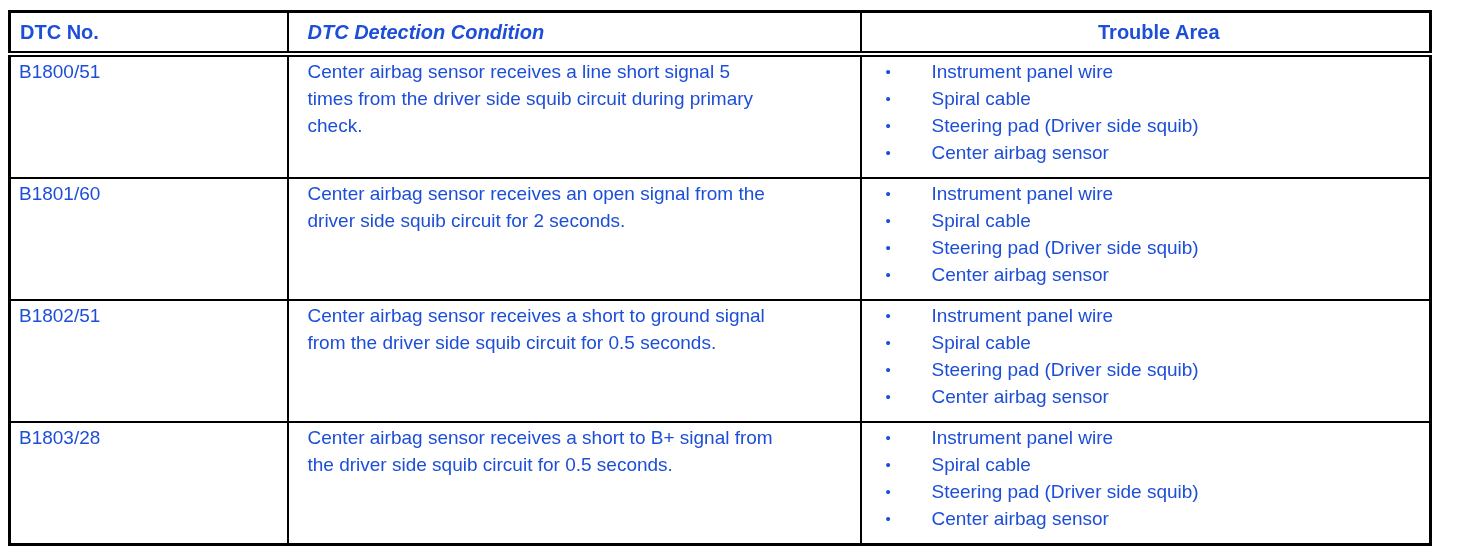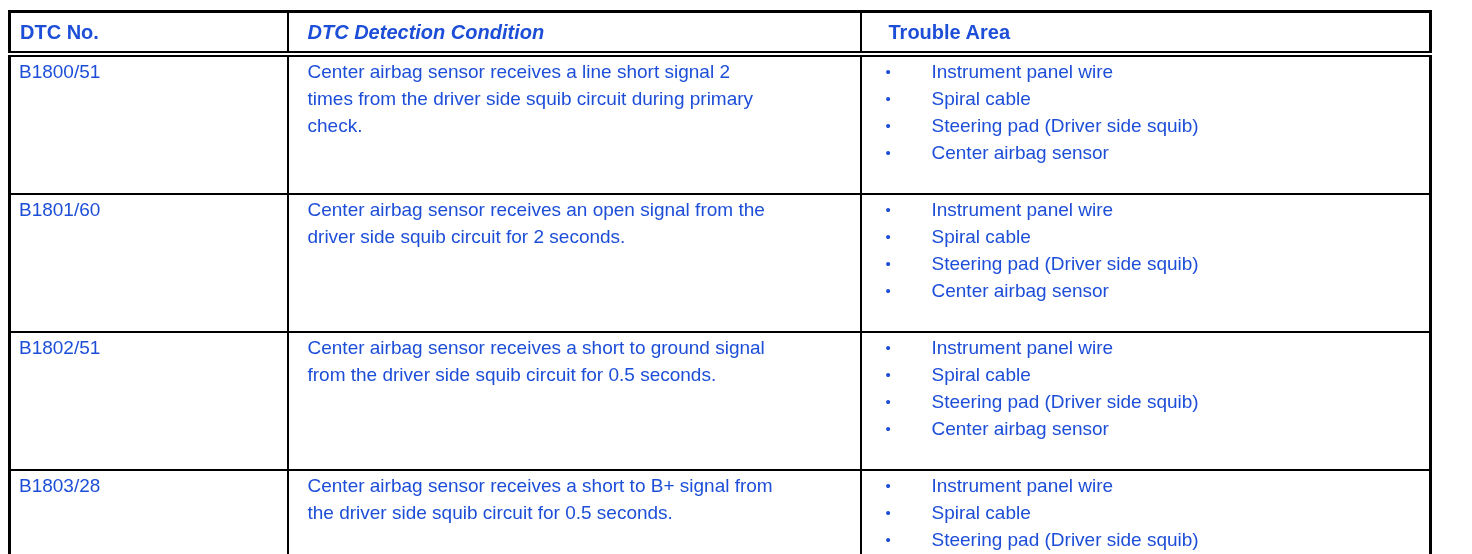--- a/index.html
+++ b/index.html
@@ -39,28 +39,28 @@
     border-bottom: 6px double #000000;
     height: 38px;
     text-align: left;
     vertical-align: middle;
     font-size: 20px;
     font-weight: bold;
     padding: 0 0 0 9px;
     white-space: nowrap;
   }
   .dtc-table th.col-cond { padding-left: 19px; font-style: italic; }
-  .dtc-table th.col-trouble { padding-left: 27px; }
+  .dtc-table th.col-trouble { padding-left: 27px; text-align: center; }
 
   .dtc-table td {
     height: 117px;
     vertical-align: top;
     font-size: 19px;
     line-height: 27px;
-    padding: 3px 6px 16px 8px;
+    padding: 3px 6px 0 8px;
   }
   .dtc-table td.col-cond {
     padding-left: 19px;
     padding-right: 10px;
   }
   .dtc-table td.col-trouble {
     padding: 3px 0 0 0;
   }
   .cond-text {
     white-space: pre-line;
@@ -103,21 +103,21 @@
         <th class="col-cond">DTC Detection Condition</th>
         <th class="col-trouble">Trouble Area</th>
       </tr>
     </thead>
     <tbody>
         <tr>
           <td class="col-dtc">
             <div class="dtc-text">B1800/51</div>
           </td>
           <td class="col-cond">
-            <div class="cond-text">Center airbag sensor receives a line short signal 2
+            <div class="cond-text">Center airbag sensor receives a line short signal 5
 times from the driver side squib circuit during primary
 check.</div>
           </td>
           <td class="col-trouble">
             <ul class="trouble-list">
               <li><span class="bullet">•</span><span>Instrument panel wire</span></li>
               <li><span class="bullet">•</span><span>Spiral cable</span></li>
               <li><span class="bullet">•</span><span>Steering pad (Driver side squib)</span></li>
               <li><span class="bullet">•</span><span>Center airbag sensor</span></li>
             </ul>

